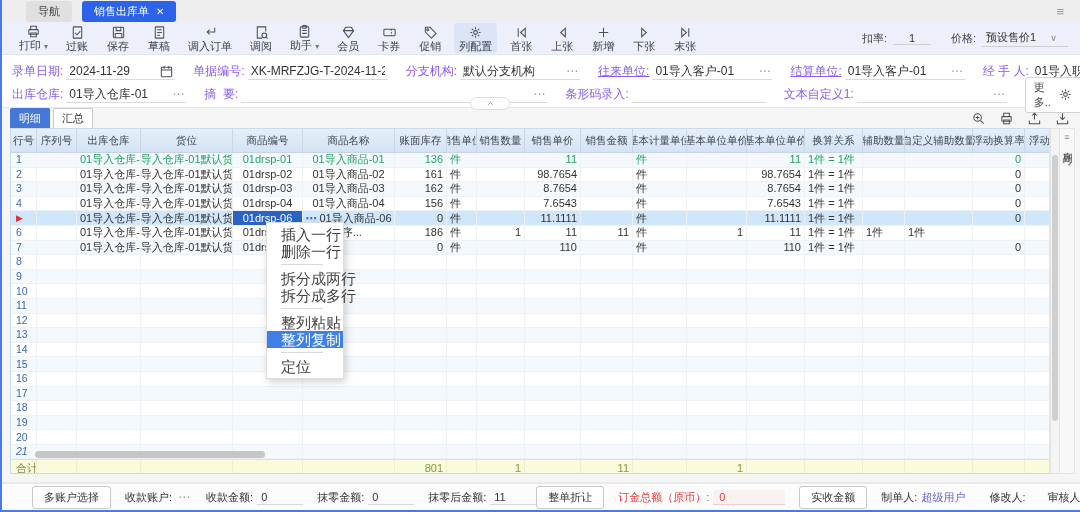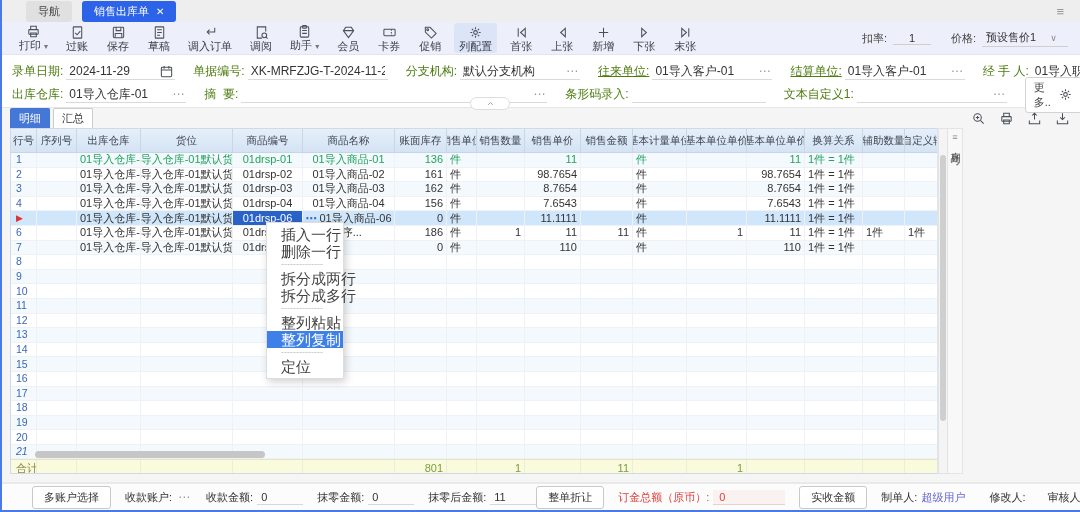--- a/index.html
+++ b/index.html
@@ -27,42 +27,42 @@
   .tbinput{width:38px;border:none;border-bottom:1px solid #cfcfcf;background:transparent;
            text-align:center;font-size:11px;color:#333;outline:none;font-family:inherit}
   .pricesel{display:flex;align-items:center;gap:14px;border-bottom:1px solid #cfcfcf;
             padding:1px 4px;min-width:86px;color:#333;cursor:pointer}
   .pricesel .dn{font-size:9px;color:#888}
   
   .form{position:absolute;top:55px;left:0;right:0;height:53px;background:#fff;
         border-bottom:1px solid #e6e6e6;padding:5px 0 0 10px}
   .frow{display:flex;align-items:center;height:23px}
   .field{display:flex;align-items:center;margin-right:18px}
-  .flabel{color:#4d7c0f;font-size:12px;margin-right:3px;white-space:pre}
+  .flabel{color:#8b5cf6;font-size:12px;margin-right:3px;white-space:pre}
   .flabel.link{text-decoration:underline;cursor:pointer}
   .fval{display:flex;align-items:center;border-bottom:1px solid #dadada}
   .finput{border:none;outline:none;background:transparent;font-size:12px;color:#333;
           padding:1px 3px;font-family:inherit}
   .w92{width:92px}.w140{width:140px}.w104{width:104px}.w290{width:290px}.w134{width:134px}
   .dots{color:#999;font-size:12px;padding:0 2px;cursor:pointer;line-height:10px}
   .ficon{cursor:pointer;display:flex;align-items:center;padding:0 1px}
   .morebtn{border:1px solid #d2d2d2;border-radius:3px;padding:2px 8px;font-size:11px;color:#444;
            display:flex;align-items:center;gap:7px;cursor:pointer;background:#fff}
   .collapsepill{position:absolute;top:97px;left:468px;width:40px;height:13px;background:#fff;
                 border:1px solid #ddd;border-radius:7px;display:flex;align-items:center;justify-content:center;cursor:pointer;z-index:3}
   
   .gridtabs{position:absolute;top:109px;left:8px;right:10px;height:19px;display:flex;align-items:flex-end;gap:3px}
   .gtab{font-size:11px;padding:2px 8px;border:1px solid #cccccc;border-bottom:none;background:#fff;
         color:#333;border-radius:2px 2px 0 0;cursor:pointer}
   .gtab.active{background:#4577d6;border-color:#4577d6;color:#fff}
   .gicons{margin-left:auto;display:flex;gap:13px;align-items:center;padding-bottom:2px}
   .gicons span{cursor:pointer;display:flex}
   
   .tableregion{position:absolute;top:128px;left:8px;bottom:36px;display:flex}
-  .tablewrap{width:928px;overflow:hidden;position:relative;background:#5eead4;
+  .tablewrap{width:1040px;overflow:hidden;position:relative;background:#5eead4;
              border:1px solid #cfdae8;border-right:1px solid #dfe5ec}
   .thead{display:flex;height:24px;width:1100px;background:linear-gradient(#e6effa,#d4e3f4);
          border-bottom:1px solid #c7d5e6}
   .th{flex:none;font-size:10.5px;color:#3f4753;display:flex;align-items:center;justify-content:center;
       border-right:1px solid #c9d6e6;overflow:hidden;white-space:nowrap;cursor:pointer}
   .trow{display:flex;height:14.6px;width:1100px;border-bottom:1px solid #eef1f5;background:#fff}
   .trow.tint{background:#f3f9fd}
   .trow.selrow{background:#cfe6fb}
   .td{flex:none;font-size:11px;color:#333;border-right:1px solid #eef1f5;overflow:hidden;
       white-space:nowrap;padding:0 3px;display:flex;align-items:center;justify-content:center;line-height:13px}

